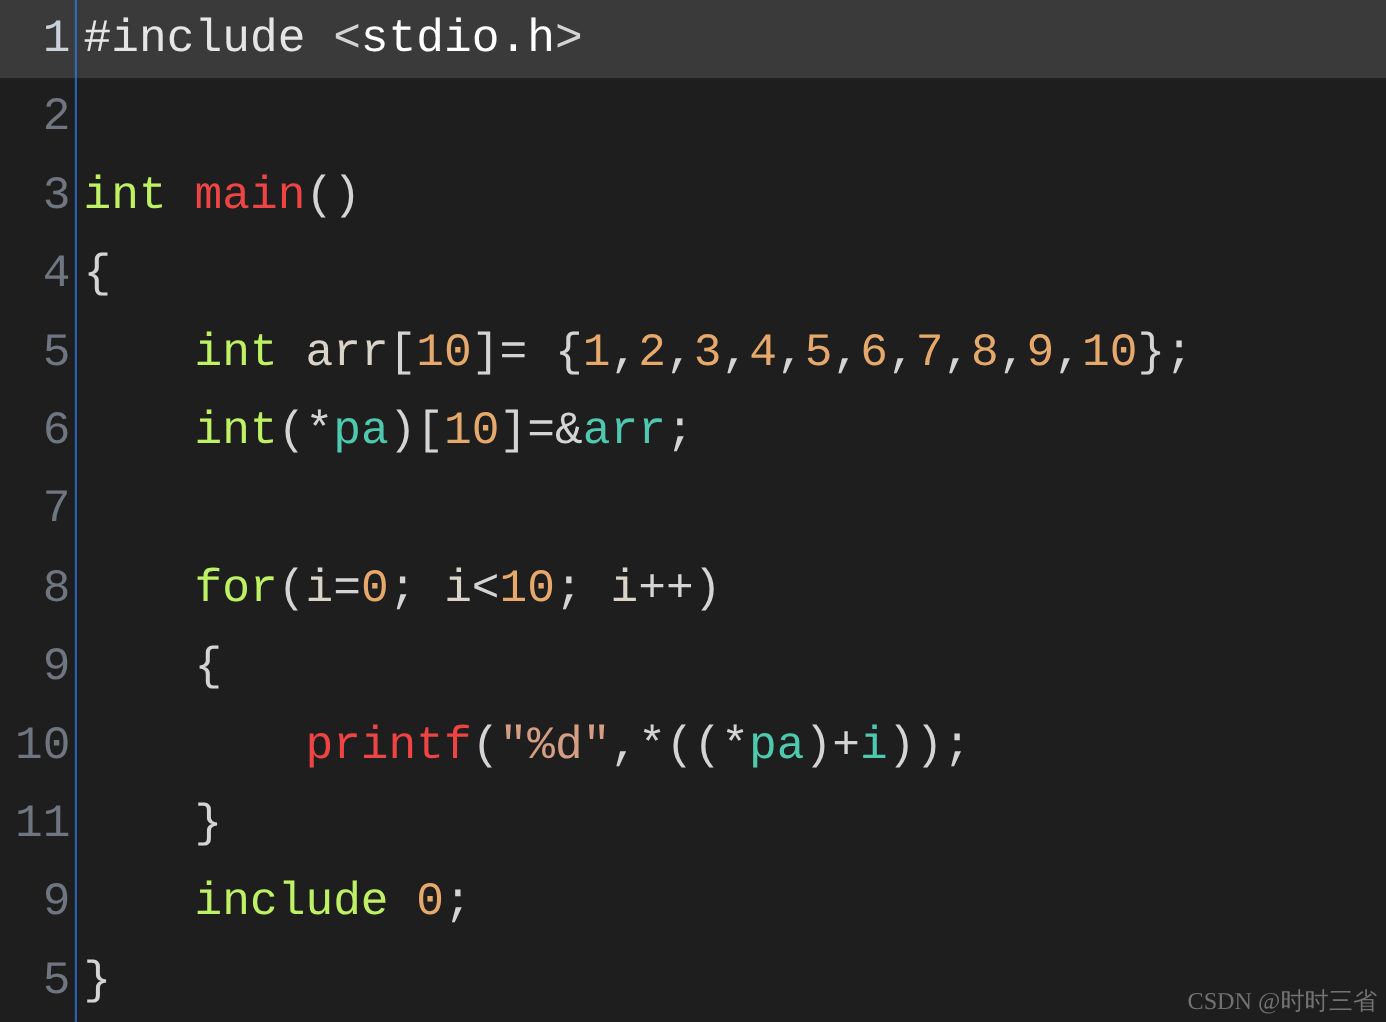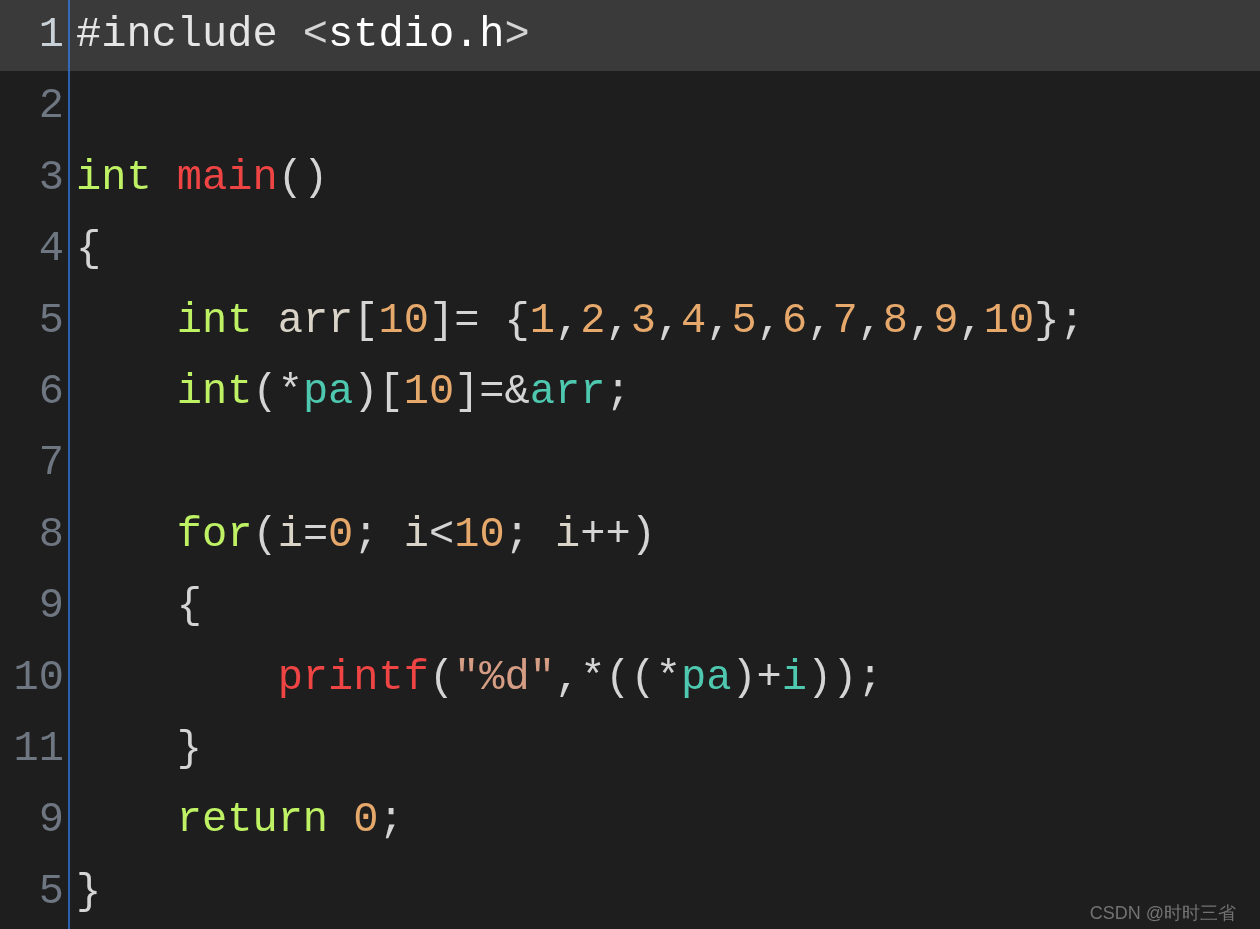--- a/index.html
+++ b/index.html
@@ -59,41 +59,41 @@
   .id     { color: #d9d4c7; }                      
   .var    { color: #4ec9b0; font-family: Liberation Mono, monospace; }                      
   .num    { color: #e6a96b; }                      
   .str    { color: #d69d85; }                      
   .punc   { color: #d4d4d4; }
   .pre    { color: #e5e5e5; font-weight: normal; }
   .hdr    { color: #ffffff; }
   .watermark {
     position: absolute;
     bottom: 4px;
-    right: 24px;
+    right: 8px;
     color: #888;
-    font-size: 18px;
-    font-family: Liberation Sans, sans-serif;
+    font-size: 22px;
+    font-family: Liberation Serif, serif;
     opacity: 0.8;
   }
 </style>
 </head>
 <body>
 
 <div class="editor">
   <div class="vline"></div>
   <div id="lines-container">
       <div class="line highlight"><div class="gutter">1</div><div class="code"><span class="pre">#include </span><span class="punc">&lt;</span><span class="hdr">stdio.h</span><span class="punc">&gt;</span></div></div>
       <div class="line"><div class="gutter">2</div><div class="code"></div></div>
       <div class="line"><div class="gutter">3</div><div class="code"><span class="kw">int</span><span class="punc"> </span><span class="fn">main</span><span class="punc">()</span></div></div>
       <div class="line"><div class="gutter">4</div><div class="code"><span class="punc">{</span></div></div>
       <div class="line"><div class="gutter">5</div><div class="code"><span class="punc">    </span><span class="kw">int</span><span class="punc"> </span><span class="id">arr</span><span class="punc">[</span><span class="num">10</span><span class="punc">]= {</span><span class="num">1</span><span class="punc">,</span><span class="num">2</span><span class="punc">,</span><span class="num">3</span><span class="punc">,</span><span class="num">4</span><span class="punc">,</span><span class="num">5</span><span class="punc">,</span><span class="num">6</span><span class="punc">,</span><span class="num">7</span><span class="punc">,</span><span class="num">8</span><span class="punc">,</span><span class="num">9</span><span class="punc">,</span><span class="num">10</span><span class="punc">};</span></div></div>
       <div class="line"><div class="gutter">6</div><div class="code"><span class="punc">    </span><span class="kw">int</span><span class="punc">(*</span><span class="var">pa</span><span class="punc">)[</span><span class="num">10</span><span class="punc">]=&amp;</span><span class="var">arr</span><span class="punc">;</span></div></div>
       <div class="line"><div class="gutter">7</div></div>
       <div class="line"><div class="gutter">8</div><div class="code"><span class="punc">    </span><span class="kw">for</span><span class="punc">(</span><span class="id">i</span><span class="punc">=</span><span class="num">0</span><span class="punc">; </span><span class="id">i</span><span class="punc">&lt;</span><span class="num">10</span><span class="punc">; </span><span class="id">i</span><span class="punc">++)</span></div></div>
       <div class="line"><div class="gutter">9</div><div class="code"><span class="punc">    {</span></div></div>
       <div class="line"><div class="gutter">10</div><div class="code"><span class="punc">        </span><span class="fn">printf</span><span class="punc">(</span><span class="str">"%d"</span><span class="punc">,*((*</span><span class="var">pa</span><span class="punc">)+</span><span class="var">i</span><span class="punc">));</span></div></div>
       <div class="line"><div class="gutter">11</div><div class="code"><span class="punc">    }</span></div></div>
-      <div class="line"><div class="gutter">9</div><div class="code"><span class="punc">    </span><span class="kw">return</span><span class="punc"> </span><span class="num">0</span><span class="punc">;</span></div></div>
+      <div class="line"><div class="gutter">9</div><div class="code"><span class="punc">    </span><span class="kw">include</span><span class="punc"> </span><span class="num">0</span><span class="punc">;</span></div></div>
       <div class="line"><div class="gutter">5</div><div class="code"><span class="punc">}</span></div></div>
     </div>
   <div class="watermark">CSDN @时时三省</div>
 </div>
 
 </body></html>

